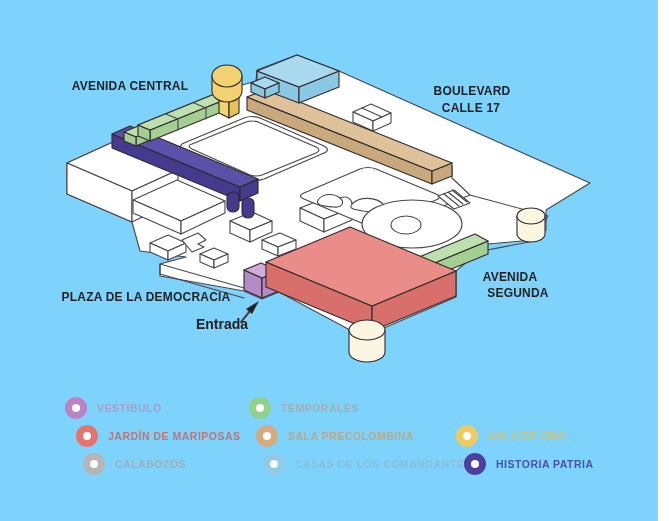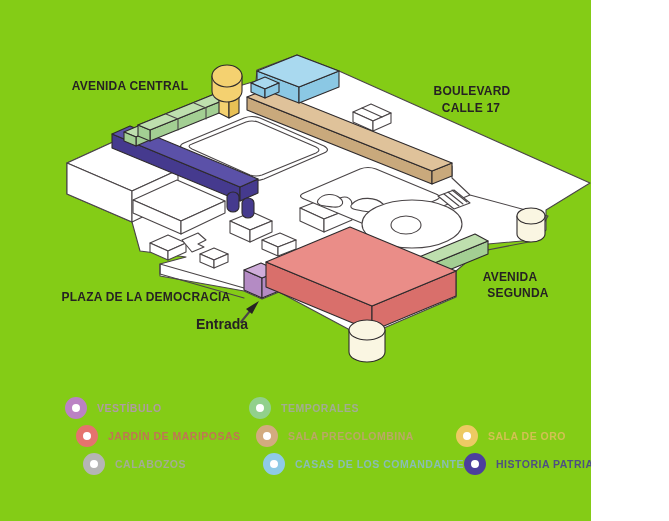--- a/index.html
+++ b/index.html
@@ -1,16 +1,16 @@
 <!DOCTYPE html>
 <html><head>
 <meta charset="utf-8">
 <style>
   html,body{margin:0;padding:0;background:#ffffff;}
-  .stage{position:relative;width:591px;height:521px;background:#84cc16;overflow:hidden;
+  .stage{position:relative;width:658px;height:521px;background:#7dd3fc;overflow:hidden;
          font-family:"Liberation Sans", sans-serif;}
   svg{display:block;}
   .white{fill:#ffffff;stroke:#4a4547;stroke-width:1.1;stroke-linejoin:round;}
   .ln{fill:none;stroke:#4a4547;stroke-width:1.1;stroke-linejoin:round;stroke-linecap:round;}
   .col{stroke:#2e2a2c;stroke-width:1.1;stroke-linejoin:round;}
   .lbl{font-family:"Liberation Sans", sans-serif;font-weight:bold;font-size:12px;fill:#262223;letter-spacing:.2px;}
   .lbl2{font-family:"Liberation Sans", sans-serif;font-weight:bold;font-size:14px;fill:#262223;}
   .leg{font-family:"Liberation Sans", sans-serif;font-size:10.5px;letter-spacing:.5px;font-weight:bold;opacity:.85;}
   .donut{fill:#ffffff;stroke-width:7;}
 </style>

